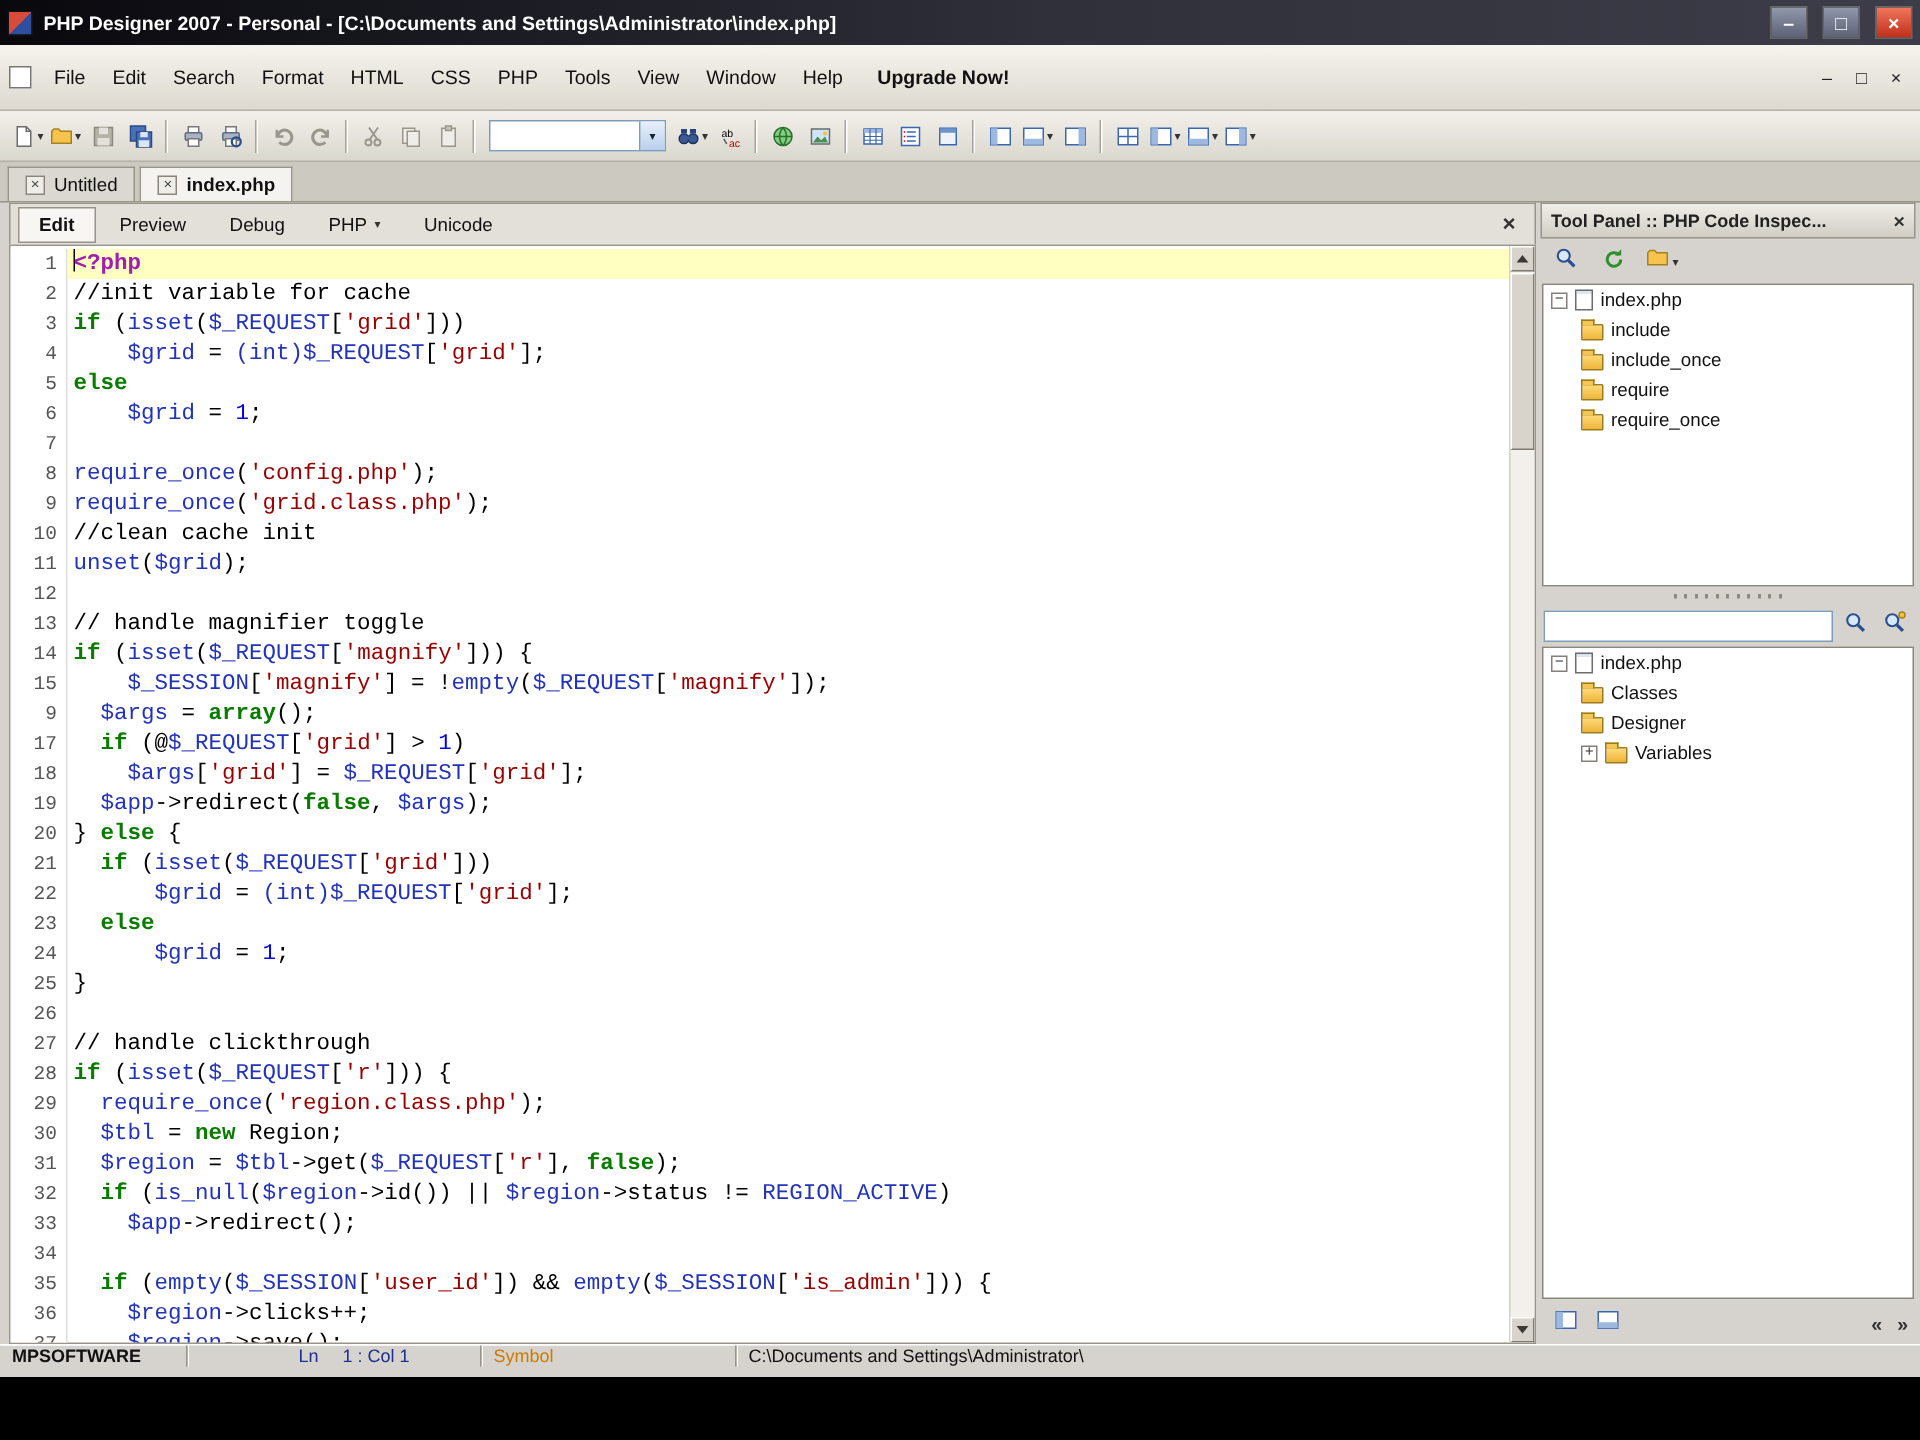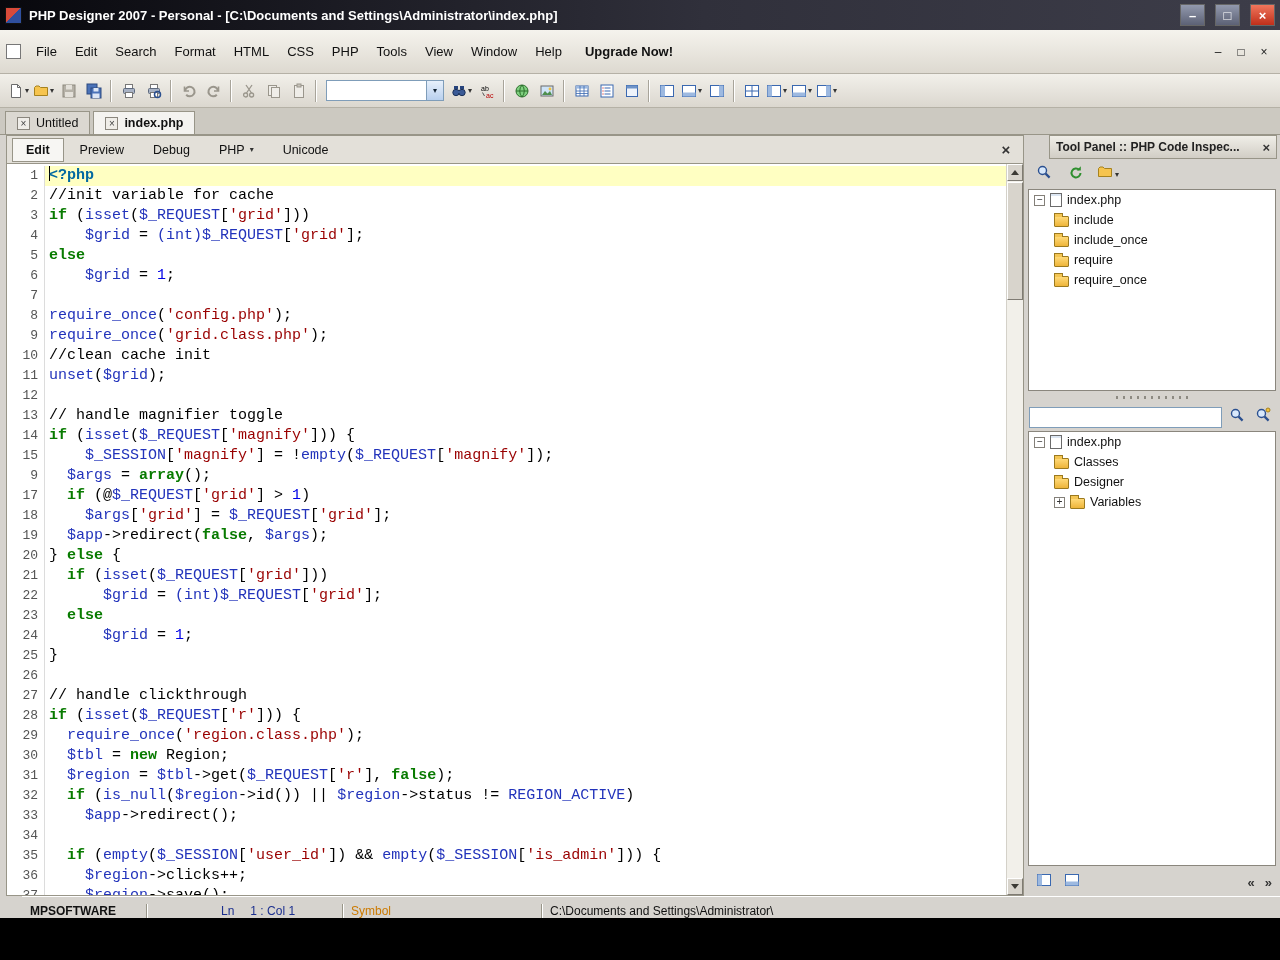--- a/index.html
+++ b/index.html
@@ -60,41 +60,41 @@
   .edclose { margin-left:auto; width:24px; text-align:center; font-weight:bold; color:#333; font-size:15px; }
 
   .editor { flex:1; position:relative; background:#fff; border:1px solid #989588; overflow:hidden; }
   .code { position:absolute; top:0; left:0; right:17px; bottom:0; overflow:hidden; padding-top:2px; }
   .cl { display:flex; height:20px; }
   .ln { width:38px; flex:none; text-align:right; padding-right:6px; color:#555;
         font:13px/20px "Liberation Mono","DejaVu Sans Mono",monospace; border-right:1px solid #dcdcdc; background:#fff; }
   .ct { flex:1; font:15px/20px "Liberation Mono","DejaVu Sans Mono",monospace; white-space:pre; padding-left:4px; }
   .cl.active .ct { background:#ffffc2; }
   .caret { display:inline-block; width:1px; height:15px; background:#000; vertical-align:-2px; margin-right:-1px; }
-  .tk-t { color:#0369a1; font-weight:bold; }
+  .tk-t { color:#a21caf; font-weight:bold; }
   .tk-c { color:#000000; }
   .tk-k { color:#087b00; font-weight:bold; }
   .tk-v { color:#2233bb; }
   .tk-s { color:#990000; font-weight:normal; }
   .tk-n { color:#0000e6; }
   .tk-p { color:#000; }
 
   .vscroll { position:absolute; top:0; right:0; bottom:0; width:17px; background:#f2f0ea; border-left:1px solid #d4d1c9; }
   .sbtn { position:absolute; left:0; width:16px; height:17px; background:#d8d4cc;
           border:1px solid; border-color:#fff #7f7b73 #7f7b73 #fff; display:flex; align-items:center; justify-content:center; }
   .sbtn.up { top:0; } .sbtn.down { bottom:0; }
   .tri-up { width:0; height:0; border-left:4px solid transparent; border-right:4px solid transparent; border-bottom:5px solid #3c3a35; }
   .tri-down { width:0; height:0; border-left:4px solid transparent; border-right:4px solid transparent; border-top:5px solid #3c3a35; }
   .sthumb { position:absolute; left:0; top:18px; width:16px; height:118px; background:#d8d4cc;
             border:1px solid; border-color:#fff #7f7b73 #7f7b73 #fff; }
 
   
   .toolpanel { flex:1; margin:0 3px; display:flex; flex-direction:column; min-height:0; }
   .tp-header { height:24px; flex:none; background:linear-gradient(#f0eee8,#d1cdc5); border:1px solid #989588;
-               display:flex; align-items:center; padding:0 6px; font-size:12px; font-weight:bold; color:#222;margin-left:22px; }
+               display:flex; align-items:center; padding:0 6px; font-size:12px; font-weight:bold; color:#222; }
   .tp-close { margin-left:auto; font-weight:bold; color:#333; font-size:13px; }
   .tp-toolbar { height:30px; flex:none; display:flex; align-items:center; gap:8px; padding:2px 5px; }
   .tpbtn { height:24px; min-width:24px; display:flex; align-items:center; justify-content:center; gap:2px; }
   .tree { background:#fff; border:1px solid #8a867d; margin:0 1px; overflow:hidden; font-size:12.5px; color:#111; }
   .tree1 { height:202px; flex:none; }
   .tree2 { flex:1; margin-bottom:2px; }
   .trow { display:flex; align-items:center; gap:5px; height:20px; padding-left:5px; }
   .trow.child { padding-left:25px; }
   .expbox { width:11px; height:11px; flex:none; border:1px solid #848079; background:#fff; font-size:10px; line-height:9px;
             text-align:center; color:#333; font-family:"Liberation Mono",monospace; }
@@ -107,26 +107,26 @@
   .splitter { height:12px; flex:none; display:flex; align-items:center; justify-content:center; }
   .grip { width:72px; height:3px; background:repeating-linear-gradient(90deg,#8d8a82 0 2px,transparent 2px 7px); }
   .searchrow { height:28px; flex:none; display:flex; align-items:center; gap:3px; padding:2px; }
   .searchinput { flex:1; height:21px; border:1px solid #7f9db9; background:#fff; font-size:12px; padding:0 4px;
                  font-family:"Liberation Sans",sans-serif; }
   .tp-bottom { height:28px; flex:none; display:flex; align-items:center; gap:5px; padding:0 5px; }
   .navarrows { margin-left:auto; display:flex; gap:10px; font-weight:bold; color:#333; font-size:13px; }
 
   
   .statusbar { height:22px; flex:none; background:#d6d3ce; border-top:1px solid #fff;
-               display:flex; align-items:flex-end; font-size:12px; color:#111;margin-left:22px; }
+               display:flex; align-items:flex-start; font-size:12px; color:#111; }
   .sb { padding:0 8px; display:flex; align-items:center; border-right:1px solid #989588; box-shadow:1px 0 0 #fff; }
   .sb1 { width:125px; font-weight:bold; }
   .sb2 { width:66px; }
   .sb3 { width:130px; color:#1b2f8f; gap:16px; }
-  .sb4 { width:199px; color:#cc7a00; }
+  .sb4 { width:170px; color:#cc7a00; }
   .sb5 { flex:1; border-right:none; box-shadow:none; }
 </style>
 </head>
 <body>
 
 <div class="window">
 
   <div class="titlebar">
     <span class="app-icon"></span>
     <span class="title-text">PHP Designer 2007 - Personal - [C:\Documents and Settings\Administrator\index.php]</span>

